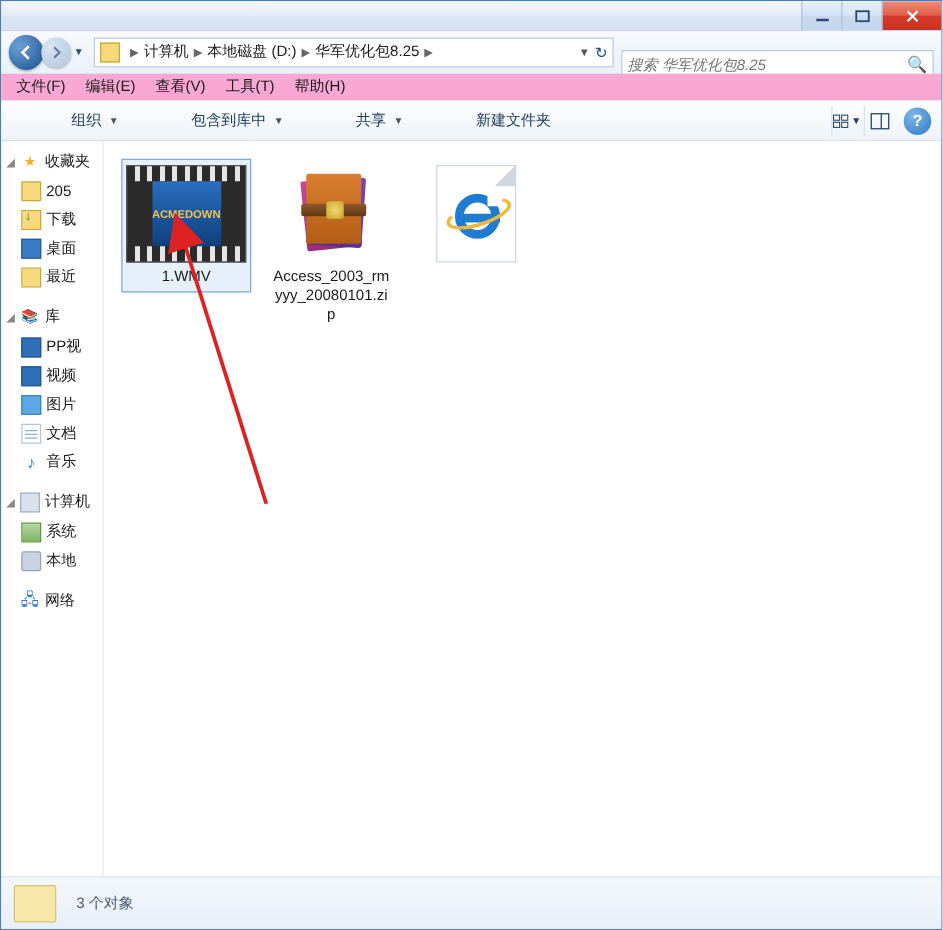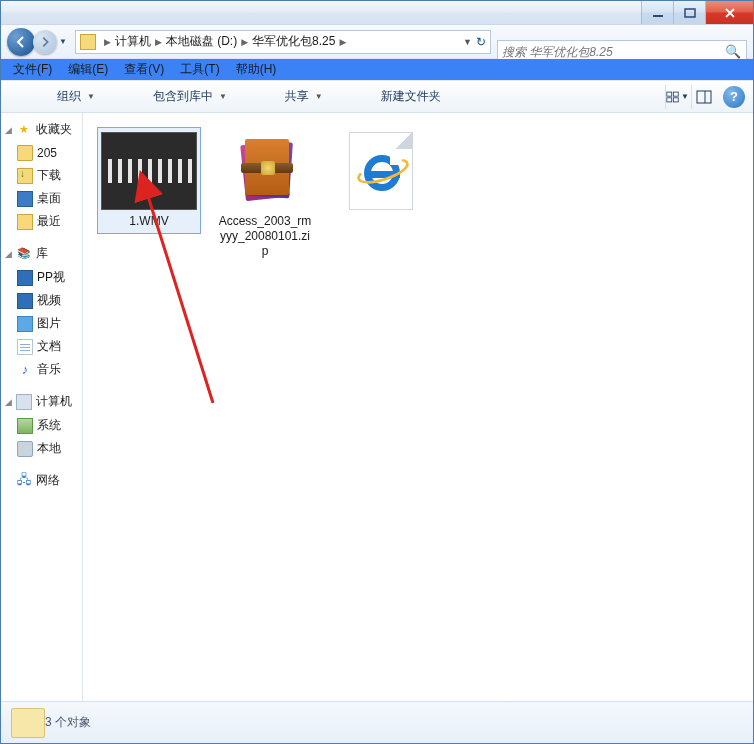--- a/index.html
+++ b/index.html
@@ -19,21 +19,21 @@
   .navdrop { width:12px; height:28px; display:flex; align-items:center; justify-content:center; color:#2a4a73; font-size:8px; }
   .breadcrumbs { flex:1; height:24px; border:1px solid #b8c9dd; background:#fff; display:flex; align-items:center; padding:0 4px; font-size:12px; color:#1a1a1a; }
   .bc-icon { width:16px; height:16px; background:#f7d87a; border:1px solid #caa838; margin-right:4px; }
   .bc-sep { color:#666; margin:0 4px; font-size:9px; }
   .bc-item { white-space:nowrap; }
   .bc-drop { margin-left:auto; display:flex; align-items:center; gap:4px; color:#555; }
   .searchbox { width:250px; height:24px; border:1px solid #b8c9dd; background:#fff; display:flex; align-items:center; padding:0 4px;margin-top:20px; }
   .searchbox input { flex:1; border:none; outline:none; font-size:12px; color:#888; font-style:italic; background:transparent; }
   .searchbox .sicon { color:#15508f; font-size:13px; }
   
-  .menubar { height:22px; background:#3b82f6; display:flex; align-items:center; padding:0 6px; gap:4px; font-size:12px; color:#1a1a1a; border-bottom:1px solid #e3e8ef; }
+  .menubar { height:22px; background:#f9a8d4; display:flex; align-items:center; padding:0 6px; gap:4px; font-size:12px; color:#1a1a1a; border-bottom:1px solid #e3e8ef; }
   .menuitem { padding:2px 6px; }
   
   .toolbar { height:32px; background:linear-gradient(to bottom,#fdfefe,#eef3f8); display:flex; align-items:center; padding:0 8px; gap:2px; font-size:12px; color:#1f3d62; border-bottom:1px solid #d6e1ee; }
   .tbtn { padding:4px 8px; display:flex; align-items:center; gap:4px;margin-left:40px; }
   .tbtn .dd { font-size:8px; color:#555; margin-left:2px; }
   .tb-spacer { flex:1; }
   .tb-icon { width:24px; height:24px; display:flex; align-items:center; justify-content:center; border-left:1px solid #d6e1ee; color:#1f3d62; }
   .tb-help { width:22px; height:22px; border-radius:50%; background:radial-gradient(circle at 35% 30%,#7fb7ec,#2e78c3); color:#fff; font-size:13px; font-weight:bold; display:flex; align-items:center; justify-content:center; margin-left:6px; }
   
   .body { flex:1; display:flex; overflow:hidden; }
@@ -78,21 +78,21 @@
   
   .htmicon { width:64px; height:78px; background:#fff; border:1px solid #d0d6dd; position:relative; }
   .htmicon::before { content:""; position:absolute; right:0; top:0; width:16px; height:16px; background:linear-gradient(135deg,#fff 48%,#d0d6dd 50%); }
   .ie-e { position:absolute; left:14px; top:22px; width:36px; height:36px; border:7px solid #1e7dd3; border-radius:50%; }
   .ie-gap { position:absolute; left:40px; top:22px; width:14px; height:10px; background:#fff; }
   .ie-bar { position:absolute; left:16px; top:38px; width:34px; height:7px; background:#1e7dd3; }
   .ie-orbit { position:absolute; left:6px; top:28px; width:54px; height:20px; border:3px solid #f5b73a; border-radius:50%; transform:rotate(-18deg); border-top-color:transparent; }
   
   .arrow-svg { position:absolute; left:0; top:0; pointer-events:none; }
   
-  .statusbar { height:42px; background:linear-gradient(to bottom,#f4f8fc,#e7eff8); border-top:1px solid #d6e1ee; display:flex; align-items:center; padding:12px 10px; gap:0; font-size:12px; color:#4a5a6e; }
+  .statusbar { height:42px; background:linear-gradient(to bottom,#f4f8fc,#e7eff8); border-top:1px solid #d6e1ee; display:flex; align-items:center; padding:12px 10px; gap:16px; font-size:12px; color:#4a5a6e; }
   .statusicon { width:34px; height:30px; background:#f7e7a8; border:1px solid #d8c273; border-radius:2px; }
 </style>
 </head>
 <body>
 
 <div class="window">
 
   <div class="titlebar">
     <div class="winbtns">
       <div class="winbtn">
@@ -273,20 +273,21 @@
         </div>
       </div>
     </div>
 
     <div class="content">
       <div class="files">
 
         <div class="file selected">
           <div class="thumb video">
             <div class="filmstrip"></div>
+            <div class="vidframe">ACMEDOWN</div>
             <div class="filmstrip"></div>
           </div>
           <div class="fname">1.WMV</div>
         </div>
 
         <div class="file">
           <div class="thumb">
             <div class="zipicon">
               <div class="zipbook1"></div>
                 <div class="zipbook2"></div>

